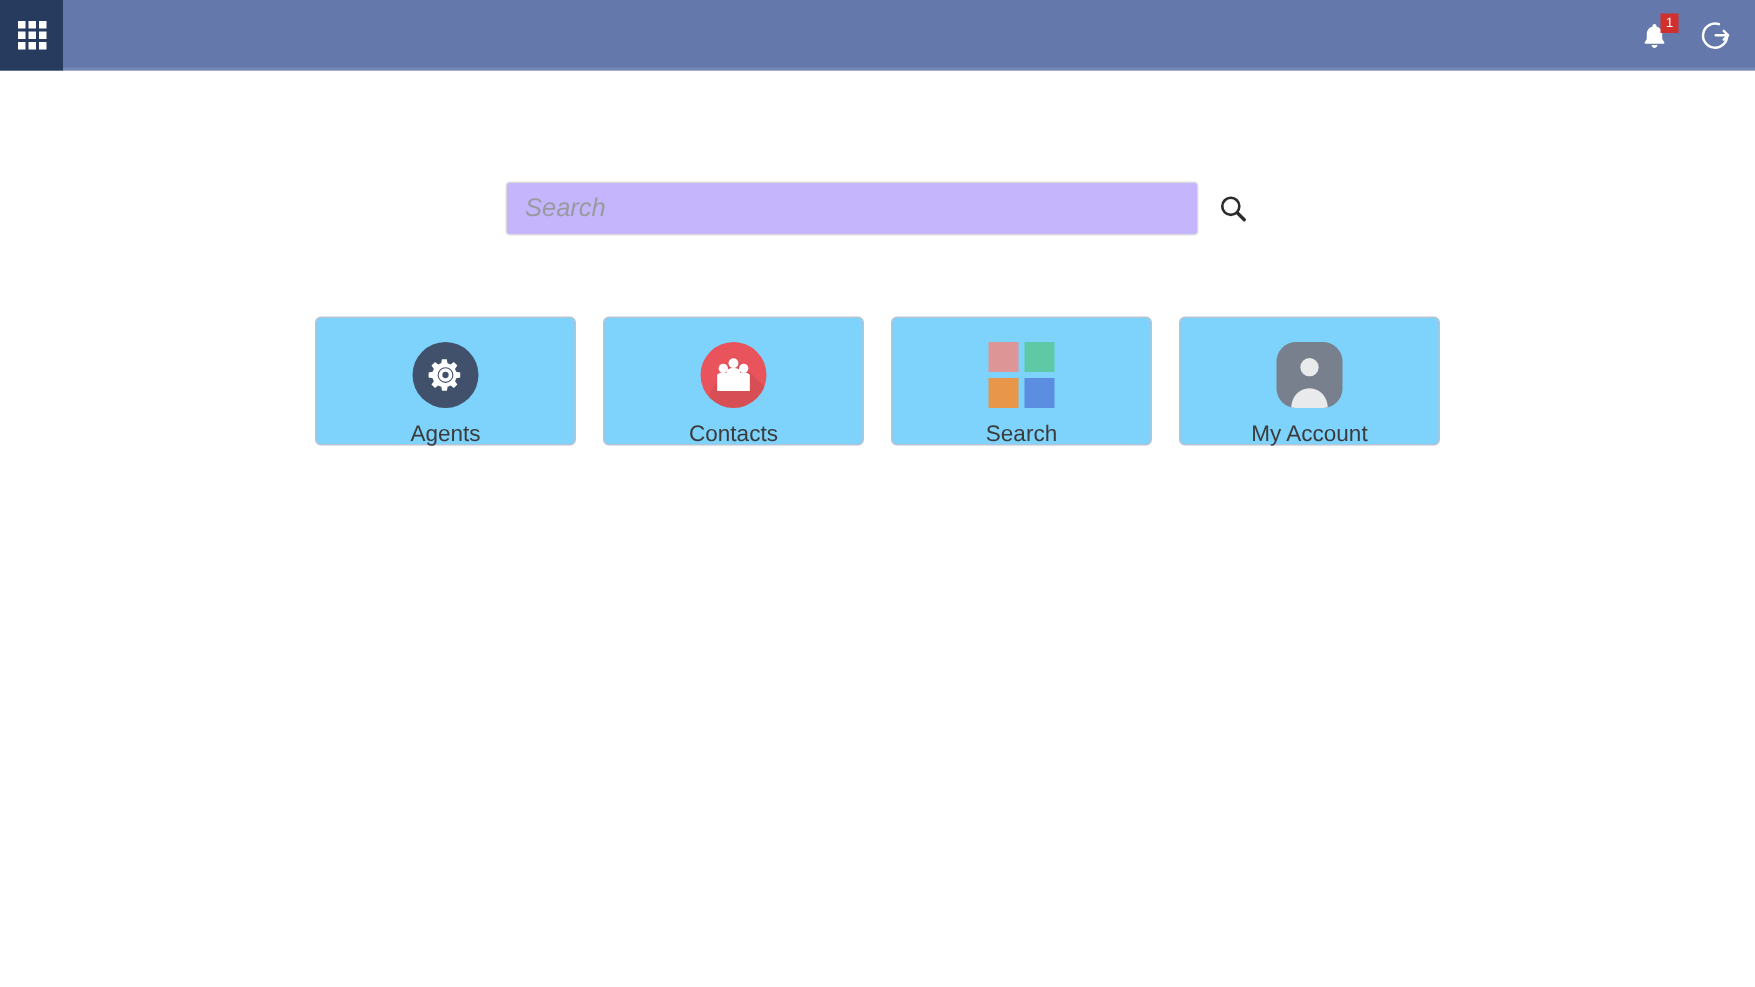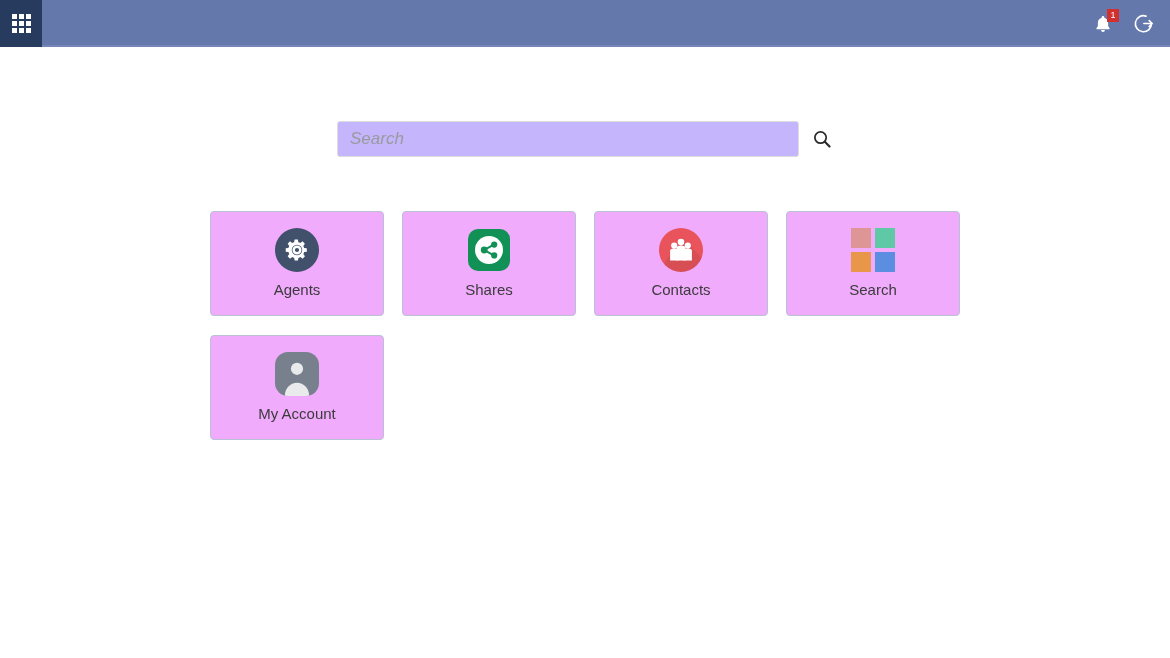--- a/index.html
+++ b/index.html
@@ -147,25 +147,25 @@
     position: absolute;
     top: 211px;
     left: 210px;
     display: flex;
     flex-wrap: wrap;
     width: 770px;
     gap: 19px 18px;
   }
   .tile {
     width: 174px;
-    height: 105px;
+    height: 86px;
     box-sizing: border-box;
     border: 1px solid #b9c2d2;
     border-radius: 4px;
-    background: #f0abfc;
+    background: #7dd3fc;
     display: flex;
     flex-direction: column;
     align-items: center;
     justify-content: flex-start;
     padding-top: 16px;
     cursor: pointer;
     text-decoration: none;
   }
   .tile-icon {
     width: 44px;
@@ -286,39 +286,20 @@
       <span class="ic-circle-dark">
         <svg width="28" height="28" viewBox="0 0 24 24">
           <path fill="#ffffff" d="M12 8.1a3.9 3.9 0 1 0 0 7.8 3.9 3.9 0 0 0 0-7.8zm0 5.7a1.8 1.8 0 1 1 0-3.6 1.8 1.8 0 0 1 0 3.6z"></path>
           <path fill="#ffffff" d="M20.4 13.4v-2.8l-2.3-.4a6.6 6.6 0 0 0-.7-1.7l1.35-1.9-2-2-1.9 1.35a6.6 6.6 0 0 0-1.7-.7l-.4-2.3h-2.8l-.4 2.3a6.6 6.6 0 0 0-1.7.7L6 4.6l-2 2L5.35 8.5a6.6 6.6 0 0 0-.7 1.7l-2.3.4v2.8l2.3.4c.16.6.4 1.17.7 1.7L4 17.4l2 2 1.9-1.35c.53.3 1.1.54 1.7.7l.4 2.3h2.8l.4-2.3c.6-.16 1.17-.4 1.7-.7L16.8 19.4l2-2-1.35-1.9c.3-.53.54-1.1.7-1.7zM12 16.5a4.5 4.5 0 1 1 0-9 4.5 4.5 0 0 1 0 9z"></path>
         </svg>
       </span>
     </div>
     <div class="tile-label">Agents</div>
   </div>
 
-  <div class="tile">
-    <div class="tile-icon">
-      <span class="ic-rounded-green">
-        <svg width="36" height="36" viewBox="0 0 36 36">
-          <circle cx="18" cy="18" r="14" fill="#ffffff"></circle>
-          <g fill="#119155">
-            <circle cx="23.2" cy="12.6" r="3.1"></circle>
-            <circle cx="23.2" cy="23.4" r="3.1"></circle>
-            <circle cx="13.2" cy="18" r="3.4"></circle>
-          </g>
-          <g stroke="#119155" stroke-width="2.1" stroke-linecap="round">
-            <path d="M15.6 16.6 21 13.6"></path>
-            <path d="M15.6 19.4 21 22.4"></path>
-          </g>
-        </svg>
-      </span>
-    </div>
-    <div class="tile-label">Shares</div>
-  </div>
 
   <div class="tile">
     <div class="tile-icon">
       <span class="ic-circle-red">
         <svg width="44" height="44" viewBox="0 0 44 44">
           <path d="M22 9 44 31v13H0z" fill="#000000" opacity="0.07"></path>
           <g fill="#ffffff">
             <circle cx="15.2" cy="17.6" r="3.1"></circle>
             <path d="M11.1 22.4c0-1.1 1.8-2 4.1-2s4.1.9 4.1 2v10.2h-8.2z"></path>
             <circle cx="28.8" cy="17.6" r="3.1"></circle>

